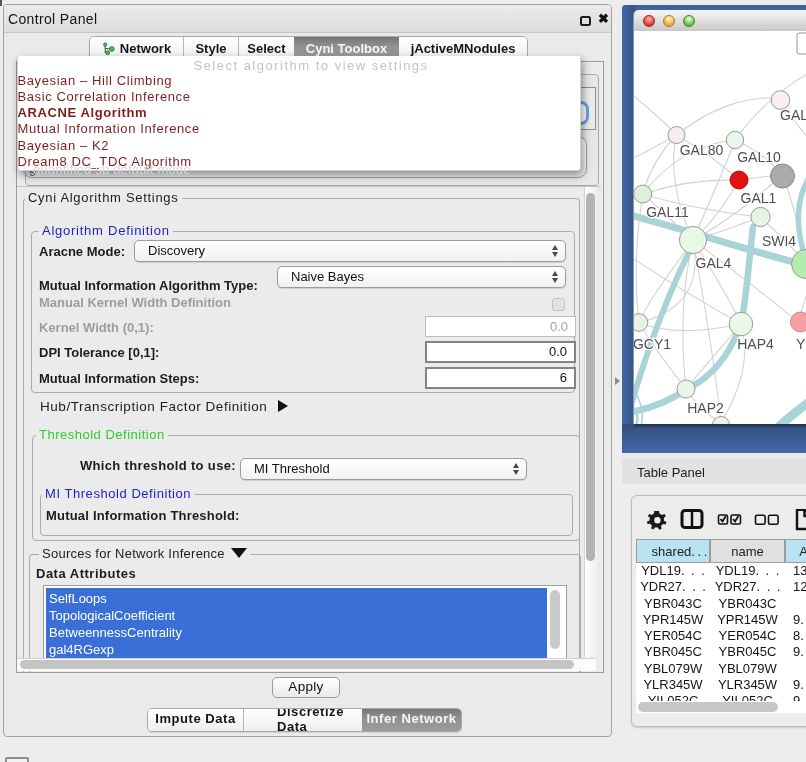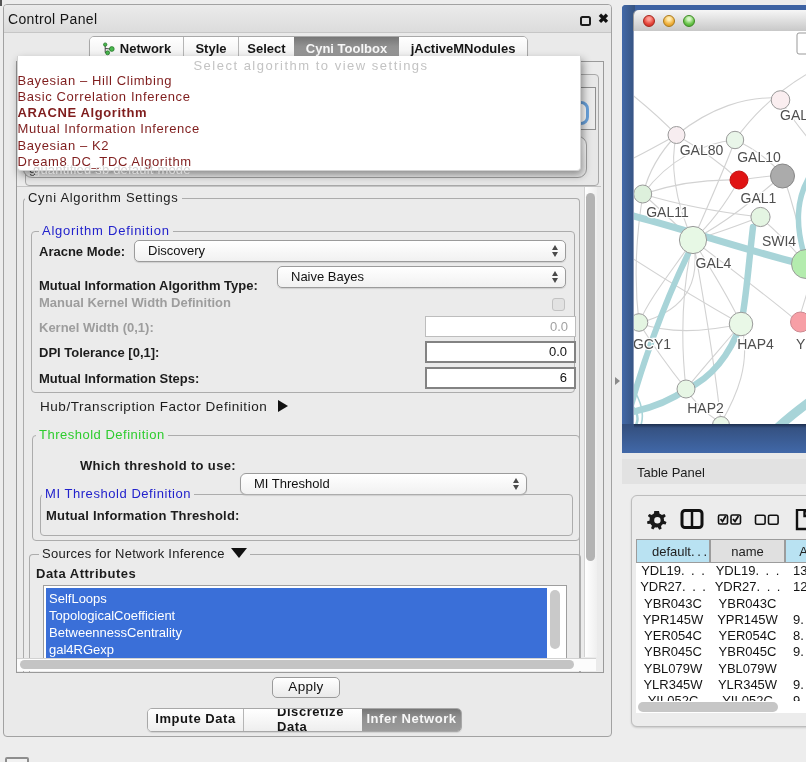--- a/index.html
+++ b/index.html
@@ -149,21 +149,21 @@
       <path d="M74.5 10 l2 2.4 l3.2 -5.4" stroke-width="1.8"></path>
       <rect x="85" y="6" width="9.5" height="9" rx="1.5"></rect>
       <path d="M87 10 l2 2.4 l3.4 -5.4" stroke-width="1.8"></path>
       <rect x="109.5" y="6.3" width="9.6" height="9" rx="1.5"></rect>
       <rect x="122.5" y="6.3" width="9.6" height="9" rx="1.5"></rect>
     </g>
     <path d="M151 0.8 L159 0.8 L164.5 6.5 L164.5 20 L151 20 Z M158.5 1 L158.5 7 L165 7" fill="none" stroke="#111" stroke-width="2.4"></path>
   </svg>
 
   <div class="abs" style="left:4px;top:43px;width:190px;height:24px;background:#e0e0e0;border:1px solid #9c9c9c;box-sizing:border-box;"></div>
-  <div class="abs" style="left:4px;top:43px;width:74px;height:24px;background:#b9e2f2;border:1px solid #9c9c9c;box-sizing:border-box;text-align:center;font-size:13px;line-height:23px;color:#222;"><span style="padding-left:13px;">default. . .</span></div>
+  <div class="abs" style="left:4px;top:43px;width:74px;height:24px;background:#b9e2f2;border:1px solid #9c9c9c;box-sizing:border-box;text-align:center;font-size:13px;line-height:23px;color:#222;"><span style="padding-left:13px;">shared. . .</span></div>
   <div class="abs" style="left:78px;top:43px;width:75px;height:24px;border:1px solid #9c9c9c;box-sizing:border-box;text-align:center;font-size:13px;line-height:23px;color:#222;">name</div>
   <div class="abs" style="left:153px;top:43px;width:37px;height:24px;background:#b9e2f2;border:1px solid #9c9c9c;box-sizing:border-box;text-align:center;font-size:13px;line-height:23px;color:#222;">A</div>
   <div class="abs" style="left:4px;top:67px;width:186px;height:138px;background:#fff;overflow:hidden;font-size:13px;color:#141414;">
     <div class="abs" style="left:0;top:0;width:74px;text-align:center;line-height:16.3px;white-space:pre;">YDL19. . .
 YDR27. . .
 YBR043C
 YPR145W
 YER054C
 YBR045C
 YBL079W
@@ -244,21 +244,21 @@
     <div class="fld" style="left:408px;top:279px;width:140px;height:18px;border:2px solid #838383;color:#111;line-height:18px;padding-right:7px;">0.0</div>
     <div class="abs b13" style="left:22px;top:309px;">Mutual Information Steps:</div>
     <div class="fld" style="left:408px;top:305px;width:140px;height:18px;border:2px solid #838383;color:#111;line-height:18px;padding-right:7px;">6</div>
 
     <div class="abs r13" style="left:23px;top:336.5px;font-size:13.5px;letter-spacing:0.55px;">Hub/Transcription Factor Definition</div>
     <div class="abs" style="left:261px;top:338px;width:0;height:0;border-top:6px solid transparent;border-bottom:6px solid transparent;border-left:10px solid #111;"></div>
 
     <div class="grp" style="left:15px;top:373px;width:546px;height:104px;"></div>
     <div class="gtitle" style="left:19px;top:366px;color:#2ecc2e;letter-spacing:0.5px;">Threshold Definition</div>
     <div class="abs b13" style="left:0px;top:396px;width:219px;text-align:right;letter-spacing:0.35px;">Which threshold to use:</div>
-    <div class="combo" style="left:223px;top:411px;width:285px;height:20px;border-radius:6px;">
+    <div class="combo" style="left:223px;top:396px;width:285px;height:20px;">
           <span class="ct">MI Threshold</span>
           <span class="stp"></span>
         </div>
     <div class="grp" style="left:23px;top:432px;width:531px;height:40px;"></div>
     <div class="gtitle" style="left:25px;top:425px;color:#2222cc;letter-spacing:0.55px;">MI Threshold Definition</div>
     <div class="abs b13" style="left:29px;top:446px;letter-spacing:0.2px;">Mutual Information Threshold:</div>
 
     <div class="grp" style="left:12px;top:492px;width:550px;height:130px;border-bottom:none;"></div>
     <div class="gtitle r13" style="left:22px;top:485px;letter-spacing:0.25px;">Sources for Network Inference <span style="display:inline-block;width:0;height:0;border-left:8.5px solid transparent;border-right:8.5px solid transparent;border-top:10px solid #111;vertical-align:0px;margin-left:2px;"></span></div>
     <div class="abs b13" style="left:19px;top:504px;letter-spacing:0.5px;">Data Attributes</div>

